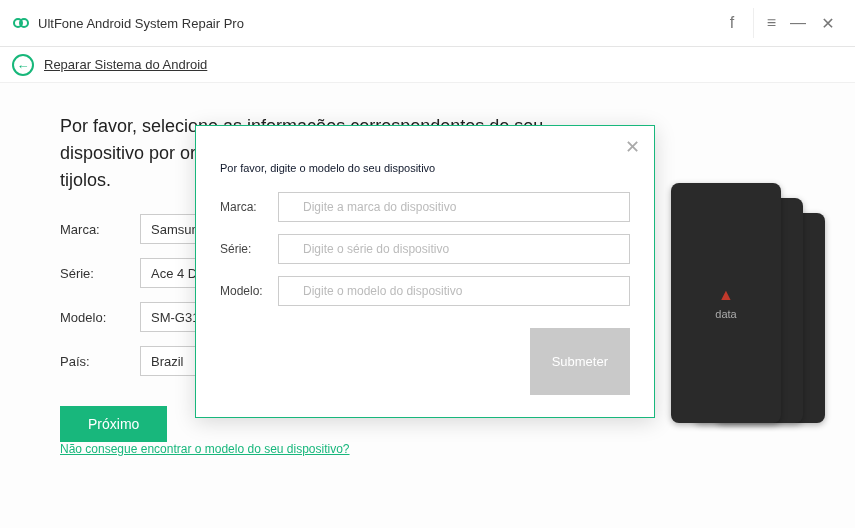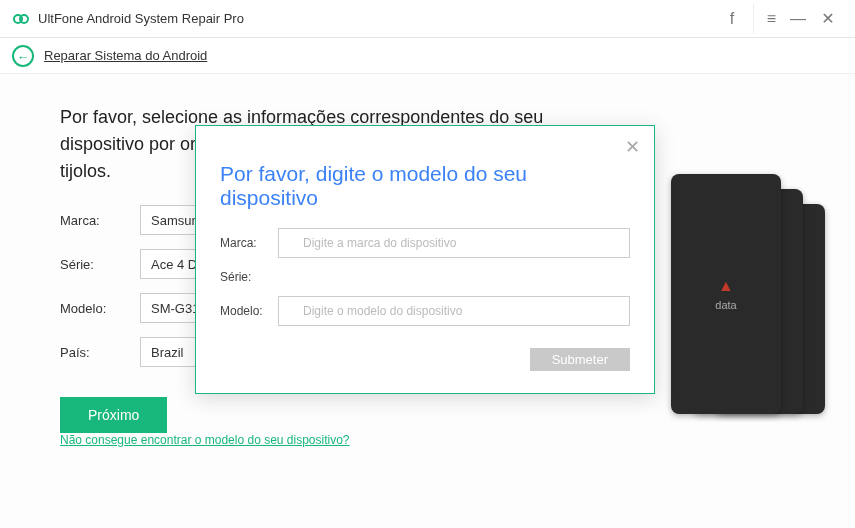--- a/index.html
+++ b/index.html
@@ -5,21 +5,21 @@
   * { box-sizing: border-box; margin: 0; padding: 0; }
   body {
     font-family: "Segoe UI", Arial, sans-serif;
     width: 855px;
     height: 528px;
     overflow: hidden;
     background: #fdfdfd;
     position: relative;
   }
   .titlebar {
-    height: 38px;
+    height: 47px;
     border-bottom: 1px solid #e5e5e5;
     display: flex;
     align-items: center;
     padding: 0 12px;
     background: #fff;
   }
   .app-logo {
     width: 18px; height: 18px;
     display: flex; align-items: center; justify-content: center;
     margin-right: 8px;
@@ -117,39 +117,39 @@
     border: 1px solid #18b77c;
     box-shadow: 0 4px 20px rgba(0,0,0,0.15);
     z-index: 50;
     padding: 18px 24px 22px 24px;
   }
   .modal-close {
     position: absolute; right: 14px; top: 10px;
     color: #aaa; font-size: 18px; cursor: pointer;
   }
   .modal-title {
-    font-size: 21px; color: #3b82f6;
+    font-size: 11px; color: #0f172a;
     margin: 18px 0 18px 0;
   }
   .modal-row {
     display: flex; align-items: center;
     margin-bottom: 12px;
   }
   .modal-label { width: 58px; font-size: 12px; color: #444; }
   .modal-input {
     flex: 1; height: 30px;
     border: 1px solid #ccc;
     padding: 0 24px;
     font-size: 12px; color: #333;
   }
   .modal-input::placeholder { color: #bbb; }
   .modal-submit {
     margin-top: 10px;
     float: right;
-    padding: 4px 22px;
+    padding: 26px 22px;
     background: #c9c9c9;
     color: #fff;
     font-size: 13px;
     border: none;
   }
 </style>
 </head>
 <body>
 
 <div class="titlebar">
@@ -220,20 +220,21 @@
 <div class="modal">
   <span class="modal-close">✕</span>
   <div class="modal-title">Por favor, digite o modelo do seu dispositivo</div>
 
   <div class="modal-row">
     <span class="modal-label">Marca:</span>
     <input class="modal-input" type="text" placeholder="Digite a marca do dispositivo" style="">
   </div>
   <div class="modal-row">
     <span class="modal-label">Série:</span>
+    <input class="modal-input" type="text" placeholder="Digite o série do dispositivo" style="">
   </div>
   <div class="modal-row">
     <span class="modal-label">Modelo:</span>
     <input class="modal-input" type="text" placeholder="Digite o modelo do dispositivo" style="">
   </div>
 
   <button class="modal-submit">Submeter</button>
   <div style="clear:both"></div>
 </div>
 

